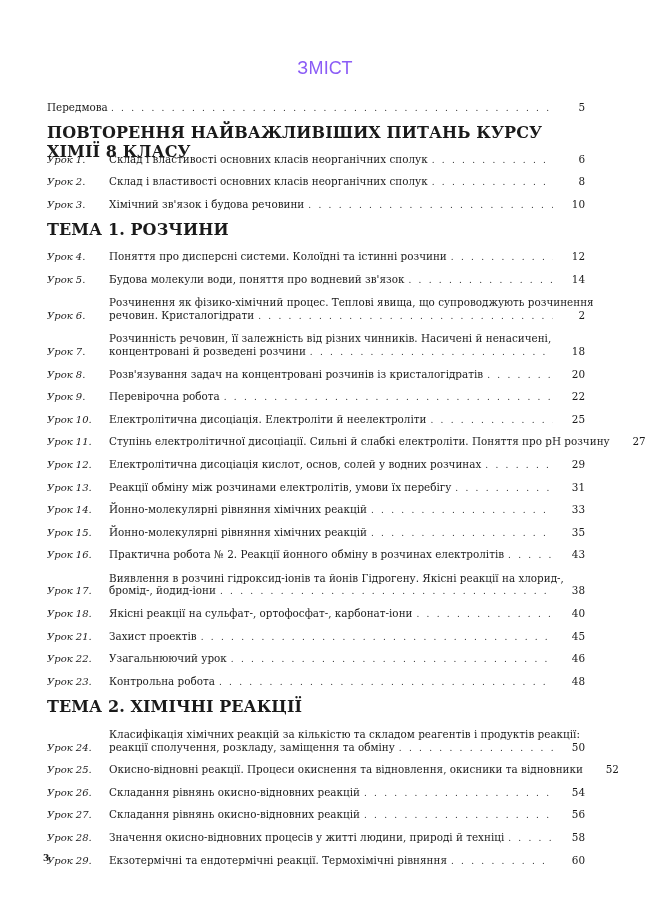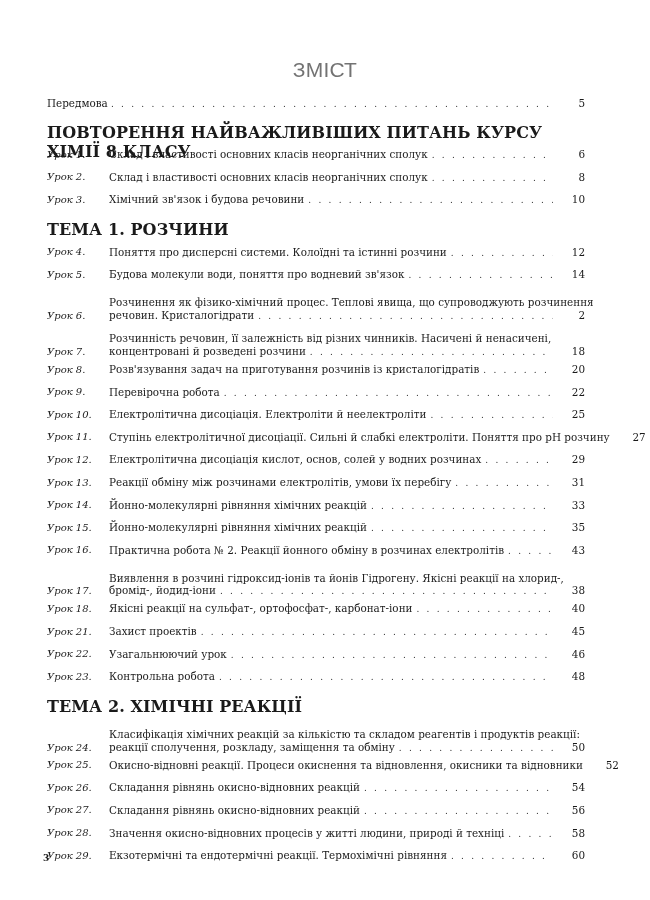--- a/index.html
+++ b/index.html
@@ -1,24 +1,24 @@
 <!DOCTYPE html>
 <html><head>
   <meta charset="utf-8">
   <style>
     html, body { margin: 0; padding: 0; background: #ffffff; }
     body { width: 650px; height: 900px; position: relative; overflow: hidden;
            font-family: "DejaVu Serif", "Liberation Serif", serif; color: #1a1a1a; }
     .page { position: absolute; left: 0; top: 0; width: 650px; height: 900px; }
     .title { position: absolute; left: 0; width: 650px; top: 58px; text-align: center;
-             font-family: "Liberation Sans", "DejaVu Sans", sans-serif; font-size: 21px;
-             letter-spacing: 0.2px; color: #737373; }
+             font-family: "Liberation Sans", "DejaVu Sans", sans-serif; font-size: 18px;
+             letter-spacing: 0.2px; color: #8b5cf6; }
     .toc { position: absolute; left: 47px; top: 92px; width: 538px; }
     .row { display: flex; align-items: flex-end; font-size: 10.4px; line-height: 12.6px; }
-    .row.single { height: 22.6px; align-items: center; }
+    .row.single { height: 22.6px; align-items: flex-end; }
     .row.double { height: 36px; align-items: flex-end; }
     .lesson { width: 62px; flex: 0 0 62px; font-style: italic; font-size: 10px; }
     .body { flex: 1 1 auto; display: flex; flex-direction: column; min-width: 0; }
     .line { display: flex; align-items: baseline; white-space: nowrap; }
     .text { flex: 0 0 auto; }
     .leader { flex: 1 1 auto; overflow: hidden; margin: 0 4px; letter-spacing: 2.2px;
               font-size: 9px; color: #333; }
     .leader::before { content: ". . . . . . . . . . . . . . . . . . . . . . . . . . . . . . . . . . . . . . . . . . . . . . . . . . . . . . . . . . . . . . . . . . . . . . . . . . . . . . . . . . . . . . . . . . . . . . . . . . . . . . . . . . . . . . . . . . . ."; }
     .pagenum { flex: 0 0 28px; text-align: right; }
     .section { font-weight: bold; font-size: 16px; height: 21px; padding-top: 5px;
@@ -121,21 +121,21 @@
               <span class="text">концентровані й розведені розчини</span>
               <span class="leader"></span>
               <span class="pagenum">18</span>
             </div>
           </div>
         </div>
         <div class="row single">
           <span class="lesson">Урок 8.</span>
           <div class="body">
             <div class="line">
-              <span class="text">Розв'язування задач на приготування розчинів із кристалогідратів</span>
+              <span class="text">Розв'язування задач на концентровані розчинів із кристалогідратів</span>
               <span class="leader"></span>
               <span class="pagenum">20</span>
             </div>
           </div>
         </div>
         <div class="row single">
           <span class="lesson">Урок 9.</span>
           <div class="body">
             <div class="line">
               <span class="text">Перевірочна робота</span>

